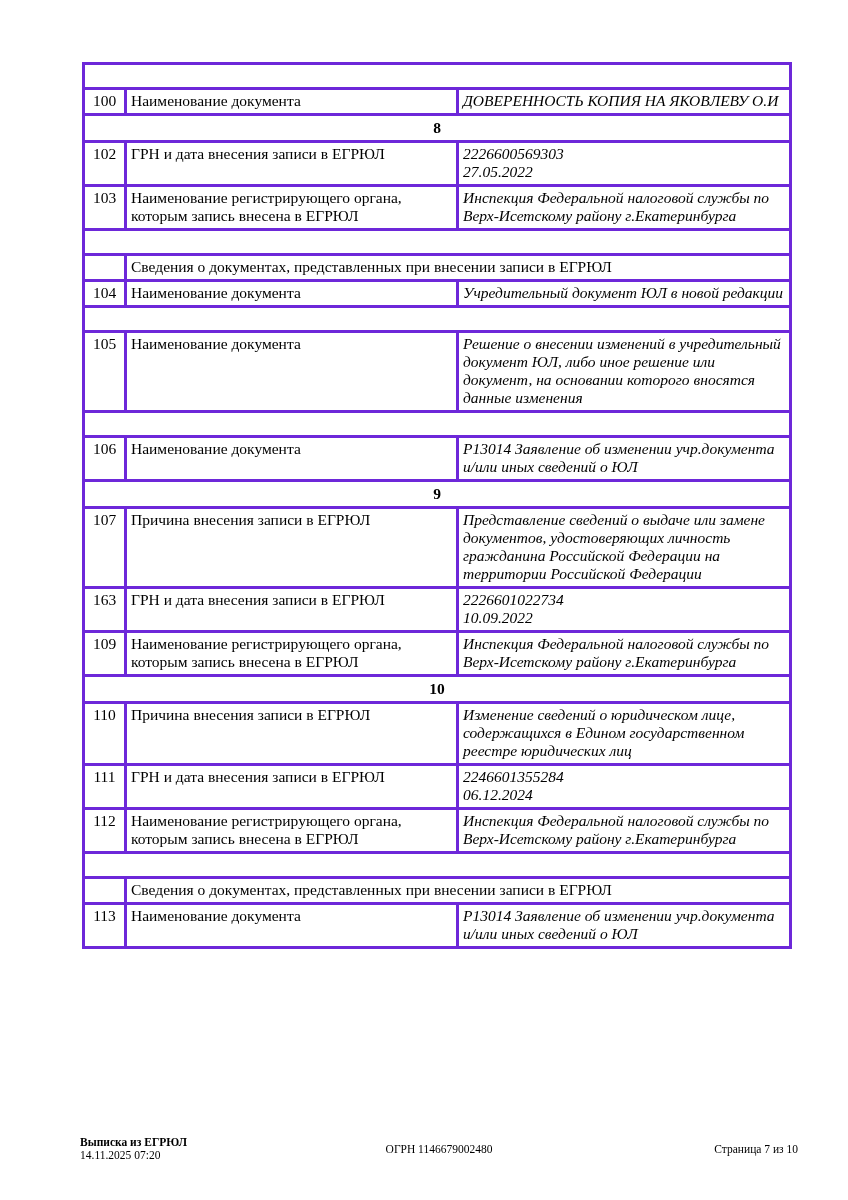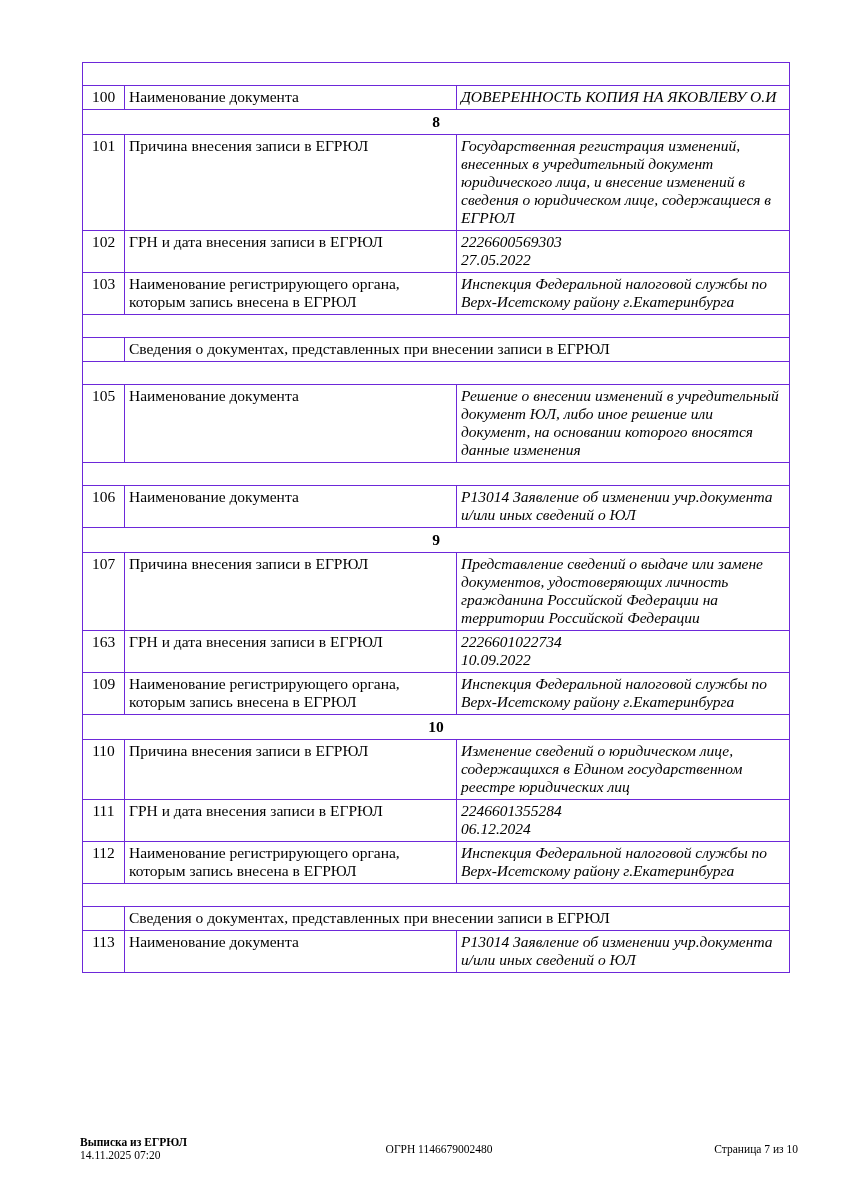--- a/index.html
+++ b/index.html
@@ -8,21 +8,21 @@
     background:#ffffff; color:#000000;
     font-family:"Liberation Serif", serif;
     position:relative; overflow:hidden;
   }
   .egrul-table {
     position:absolute; left:82px; top:62px; width:707px;
     border-collapse:collapse; table-layout:fixed;
     font-size:15.5px; line-height:18px;
   }
   .egrul-table td {
-    border:1px solid #6d28d9;
+    border:3px solid #6d28d9;
     vertical-align:top;
     padding:2px 4px 3px 4px;
     word-wrap:break-word;
   }
   .c-num  { text-align:center; padding-left:1px; padding-right:1px; }
   .c-value { white-space:pre-line;font-style:italic; }
   .c-section { text-align:center; font-weight:bold; padding:1px 0 2px 0; line-height:19px; }
   .c-spacer { height:17px; padding:0; }
   .c-sub { padding-top:2px; padding-bottom:3px; }
   .footer {
@@ -50,41 +50,41 @@
       </tr>
       <tr>
         <td class="c-num">100</td>
         <td class="c-label">Наименование документа</td>
         <td class="c-value">ДОВЕРЕННОСТЬ КОПИЯ НА ЯКОВЛЕВУ О.И</td>
       </tr>
       <tr>
         <td class="c-section" colspan="3">8</td>
       </tr>
       <tr>
-        <td class="c-num">101</td>
-        <td class="c-label">Причина внесения записи в ЕГРЮЛ</td>
-        <td class="c-value">Государственная регистрация изменений, внесенных в учредительный документ юридического лица, и внесение изменений в сведения о юридическом лице, содержащиеся в ЕГРЮЛ</td>
-      </tr>
-      <tr>
         <td class="c-num">102</td>
         <td class="c-label">ГРН и дата внесения записи в ЕГРЮЛ</td>
         <td class="c-value">2226600569303
 27.05.2022</td>
       </tr>
       <tr>
         <td class="c-num">103</td>
         <td class="c-label">Наименование регистрирующего органа, которым запись внесена в ЕГРЮЛ</td>
         <td class="c-value">Инспекция Федеральной налоговой службы по Верх-Исетскому району г.Екатеринбурга</td>
       </tr>
       <tr>
         <td class="c-spacer" colspan="3"></td>
       </tr>
       <tr>
         <td class="c-num"></td>
         <td class="c-sub" colspan="2">Сведения о документах, представленных при внесении записи в ЕГРЮЛ</td>
+      </tr>
+      <tr>
+        <td class="c-num">104</td>
+        <td class="c-label">Наименование документа</td>
+        <td class="c-value">Учредительный документ ЮЛ в новой редакции</td>
       </tr>
       <tr>
         <td class="c-spacer" colspan="3"></td>
       </tr>
       <tr>
         <td class="c-num">105</td>
         <td class="c-label">Наименование документа</td>
         <td class="c-value">Решение о внесении изменений в учредительный документ ЮЛ, либо иное решение или документ, на основании которого вносятся данные изменения</td>
       </tr>
       <tr>

